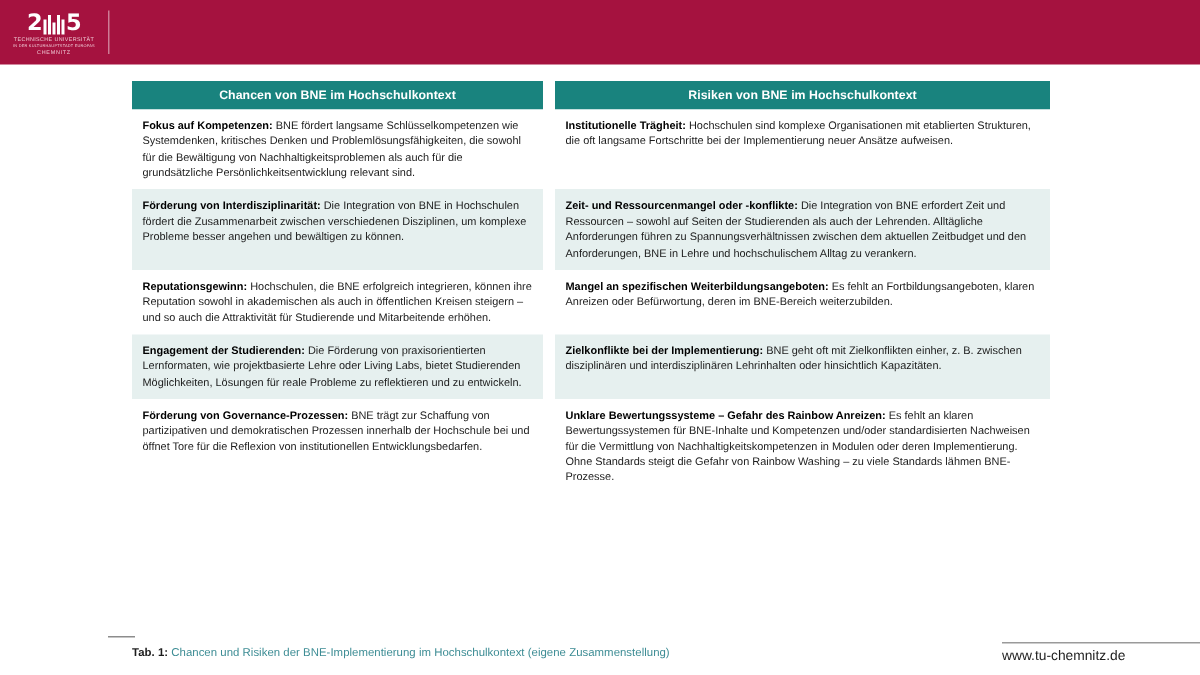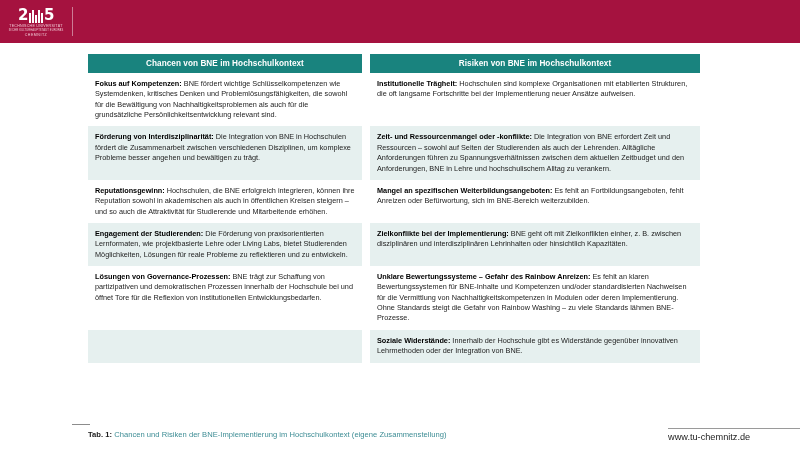--- a/index.html
+++ b/index.html
@@ -209,54 +209,49 @@
     <thead>
       <tr>
         <th>Chancen von BNE im Hochschulkontext</th>
         <th class="gapcell"></th>
         <th>Risiken von BNE im Hochschulkontext</th>
       </tr>
     </thead>
     <tbody>
 
       <tr class="plain">
-        <td><b>Fokus auf Kompetenzen:</b><span> BNE fördert wichtige Schlüsselkompetenzen wie Systemdenken, kritisches Denken und Problemlösungsfähigkeiten, die sowohl für die Bewältigung von Nachhaltigkeitsproblemen als auch für die grundsätzliche Persönlichkeitsentwicklung relevant sind.</span></td>
+        <td><b>Fokus auf Kompetenzen:</b><span> BNE fördert langsame Schlüsselkompetenzen wie Systemdenken, kritisches Denken und Problemlösungsfähigkeiten, die sowohl für die Bewältigung von Nachhaltigkeitsproblemen als auch für die grundsätzliche Persönlichkeitsentwicklung relevant sind.</span></td>
         <td class="gapcell"></td>
         <td><b>Institutionelle Trägheit:</b><span> Hochschulen sind komplexe Organisationen mit etablierten Strukturen, die oft langsame Fortschritte bei der Implementierung neuer Ansätze aufweisen.</span></td>
       </tr>
 
       <tr class="shade">
-        <td><b>Förderung von Interdisziplinarität:</b><span> Die Integration von BNE in Hochschulen fördert die Zusammenarbeit zwischen verschiedenen Disziplinen, um komplexe Probleme besser angehen und bewältigen zu trägt.</span></td>
+        <td><b>Förderung von Interdisziplinarität:</b><span> Die Integration von BNE in Hochschulen fördert die Zusammenarbeit zwischen verschiedenen Disziplinen, um komplexe Probleme besser angehen und bewältigen zu können.</span></td>
         <td class="gapcell"></td>
         <td><b>Zeit- und Ressourcenmangel oder -konflikte:</b><span> Die Integration von BNE erfordert Zeit und Ressourcen – sowohl auf Seiten der Studierenden als auch der Lehrenden. Alltägliche Anforderungen führen zu Spannungsverhältnissen zwischen dem aktuellen Zeitbudget und den Anforderungen, BNE in Lehre und hochschulischem Alltag zu verankern.</span></td>
       </tr>
 
       <tr class="plain">
         <td><b>Reputationsgewinn:</b><span> Hochschulen, die BNE erfolgreich integrieren, können ihre Reputation sowohl in akademischen als auch in öffentlichen Kreisen steigern – und so auch die Attraktivität für Studierende und Mitarbeitende erhöhen.</span></td>
         <td class="gapcell"></td>
-        <td><b>Mangel an spezifischen Weiterbildungsangeboten:</b><span> Es fehlt an Fortbildungsangeboten, fehlt Anreizen oder Befürwortung, sich im BNE-Bereich weiterzubilden.</span></td>
+        <td><b>Mangel an spezifischen Weiterbildungsangeboten:</b><span> Es fehlt an Fortbildungsangeboten, klaren Anreizen oder Befürwortung, deren im BNE-Bereich weiterzubilden.</span></td>
       </tr>
 
       <tr class="shade">
         <td><b>Engagement der Studierenden:</b><span> Die Förderung von praxisorientierten Lernformaten, wie projektbasierte Lehre oder Living Labs, bietet Studierenden Möglichkeiten, Lösungen für reale Probleme zu reflektieren und zu entwickeln.</span></td>
         <td class="gapcell"></td>
         <td><b>Zielkonflikte bei der Implementierung:</b><span> BNE geht oft mit Zielkonflikten einher, z. B. zwischen disziplinären und interdisziplinären Lehrinhalten oder hinsichtlich Kapazitäten.</span></td>
       </tr>
 
       <tr class="plain">
-        <td><b>Lösungen von Governance-Prozessen:</b><span> BNE trägt zur Schaffung von partizipativen und demokratischen Prozessen innerhalb der Hochschule bei und öffnet Tore für die Reflexion von institutionellen Entwicklungsbedarfen.</span></td>
+        <td><b>Förderung von Governance-Prozessen:</b><span> BNE trägt zur Schaffung von partizipativen und demokratischen Prozessen innerhalb der Hochschule bei und öffnet Tore für die Reflexion von institutionellen Entwicklungsbedarfen.</span></td>
         <td class="gapcell"></td>
         <td><b>Unklare Bewertungssysteme – Gefahr des Rainbow Anreizen:</b><span> Es fehlt an klaren Bewertungssystemen für BNE-Inhalte und Kompetenzen und/oder standardisierten Nachweisen für die Vermittlung von Nachhaltigkeitskompetenzen in Modulen oder deren Implementierung. Ohne Standards steigt die Gefahr von Rainbow Washing – zu viele Standards lähmen BNE-Prozesse.</span></td>
       </tr>
 
-      <tr class="shade">
-        <td><b></b><span></span></td>
-        <td class="gapcell"></td>
-        <td><b>Soziale Widerstände:</b><span> Innerhalb der Hochschule gibt es Widerstände gegenüber innovativen Lehrmethoden oder der Integration von BNE.</span></td>
-      </tr>
 
     </tbody>
   </table>
 </div>
 
 <div class="footer-rule"></div>
 <div class="caption">
   <b>Tab. 1:</b><span> Chancen und Risiken der BNE-Implementierung im Hochschulkontext (eigene Zusammenstellung)</span>
 </div>
 <div class="footer-sep"></div>

